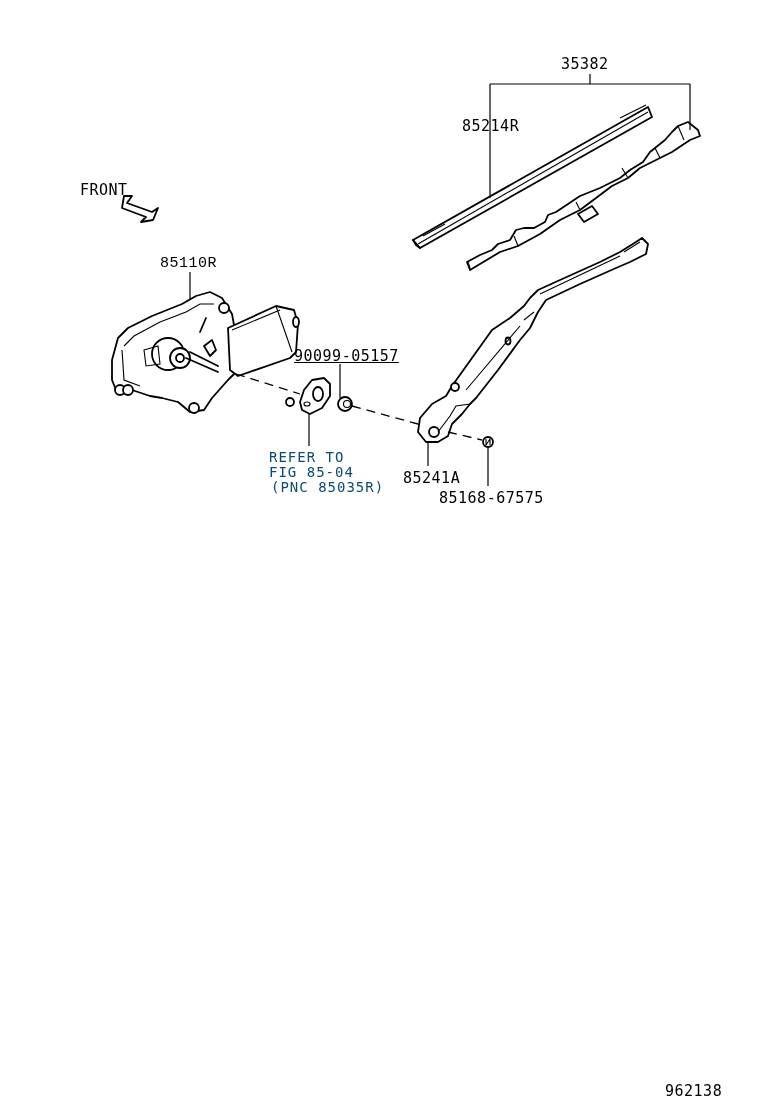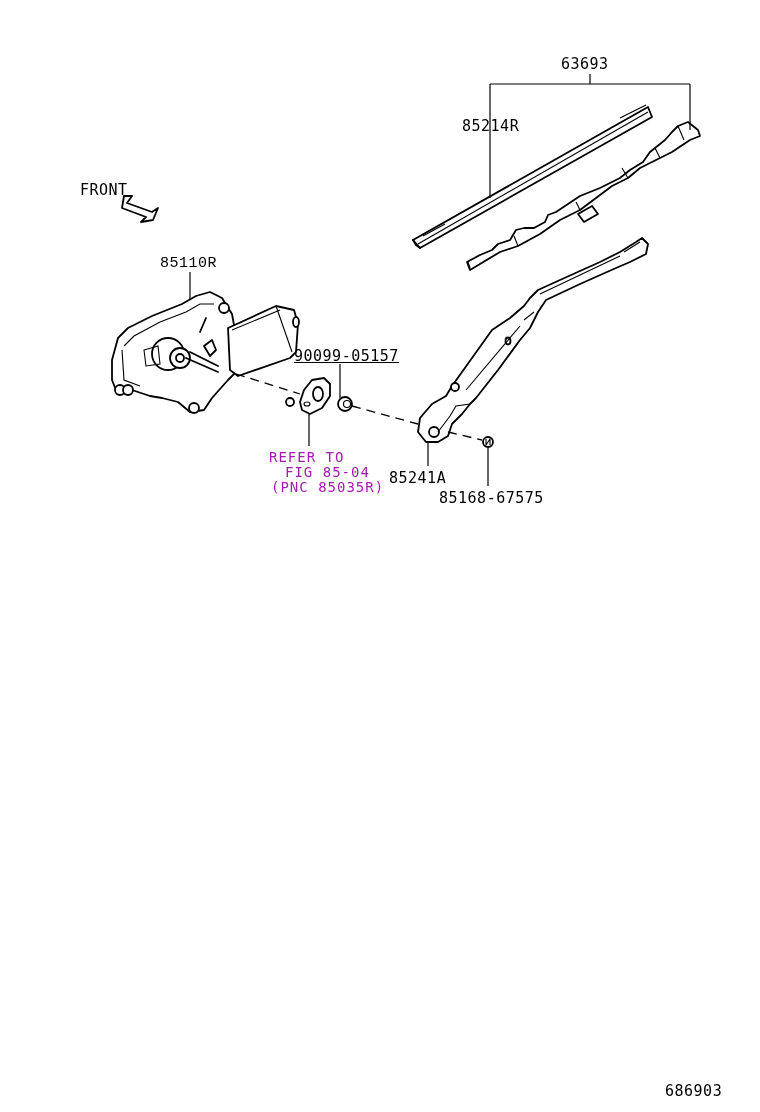--- a/index.html
+++ b/index.html
@@ -1,19 +1,19 @@
 <!DOCTYPE html>
 <html><head>
 <meta charset="utf-8">
 <style>
   html, body { margin: 0; padding: 0; background: #ffffff; }
   body { width: 760px; height: 1112px; position: relative; overflow: hidden; font-family: "DejaVu Sans Mono", "Liberation Mono", monospace; }
   #diagram { position: absolute; left: 0; top: 0; width: 760px; height: 1112px; }
   .lbl { position: absolute; font-size: 15px; color: #000; letter-spacing: 0.5px; white-space: pre; line-height: 16px; }
-  .lbl-multi { position: absolute; font-size: 14px; color: #a21caf; letter-spacing: 1px; line-height: 14px; white-space: pre; }
+  .lbl-multi { position: absolute; font-size: 14px; color: #0c4a6e; letter-spacing: 1px; line-height: 14px; white-space: pre; }
   svg { position: absolute; left: 0; top: 0; }
   svg .p { fill: none; stroke: #000; stroke-width: 1.8; stroke-linejoin: round; stroke-linecap: round; }
   svg .pw { fill: #fff; stroke: #000; stroke-width: 1.8; stroke-linejoin: round; stroke-linecap: round; }
   svg .thin { fill: none; stroke: #000; stroke-width: 1.1; }
   svg .lead { fill: none; stroke: #000; stroke-width: 1.2; }
   svg .dash { fill: none; stroke: #000; stroke-width: 1.3; stroke-dasharray: 9 6; }
 </style>
 </head>
 <body>
 
@@ -109,25 +109,25 @@
     <path class="lead" d="M690,84 L690,130"></path>
     <path class="lead" d="M590,74 L590,84"></path>
     <path class="lead" d="M190,272 L190,300"></path>
     <path class="lead" d="M340,364 L340,398"></path>
     <path class="lead" d="M309,414 L309,446"></path>
     <path class="lead" d="M428,442 L428,466"></path>
     <path class="lead" d="M488,448 L488,486"></path>
   </svg>
 
   <div class="lbl" style="left:80px; top:182px;">FRONT</div>
-  <div class="lbl" style="left:561px; top:56px;">63693</div>
+  <div class="lbl" style="left:561px; top:56px;">35382</div>
   <div class="lbl" style="left:462px; top:118px;">85214R</div>
   <div class="lbl" style="left:160px; top:256px;font-family:Liberation Mono, monospace;">85110R</div>
   <div class="lbl" style="left:294px; top:348px;text-decoration:underline;">90099-05157</div>
-  <div class="lbl" style="left:389px; top:470px;">85241A</div>
+  <div class="lbl" style="left:403px; top:470px;">85241A</div>
   <div class="lbl" style="left:439px; top:490px;">85168-67575</div>
 
   <div class="lbl-multi" style="left:269px; top:450px;">REFER TO</div>
-  <div class="lbl-multi" style="left:269px; top:465px;margin-left:16px;">FIG 85-04</div>
+  <div class="lbl-multi" style="left:269px; top:465px;">FIG 85-04</div>
   <div class="lbl-multi" style="left:271px; top:480px;">(PNC 85035R)</div>
 
-  <div class="lbl" style="left:665px; top:1083px;">686903</div>
+  <div class="lbl" style="left:665px; top:1083px;">962138</div>
 </div>
 
 </body></html>

